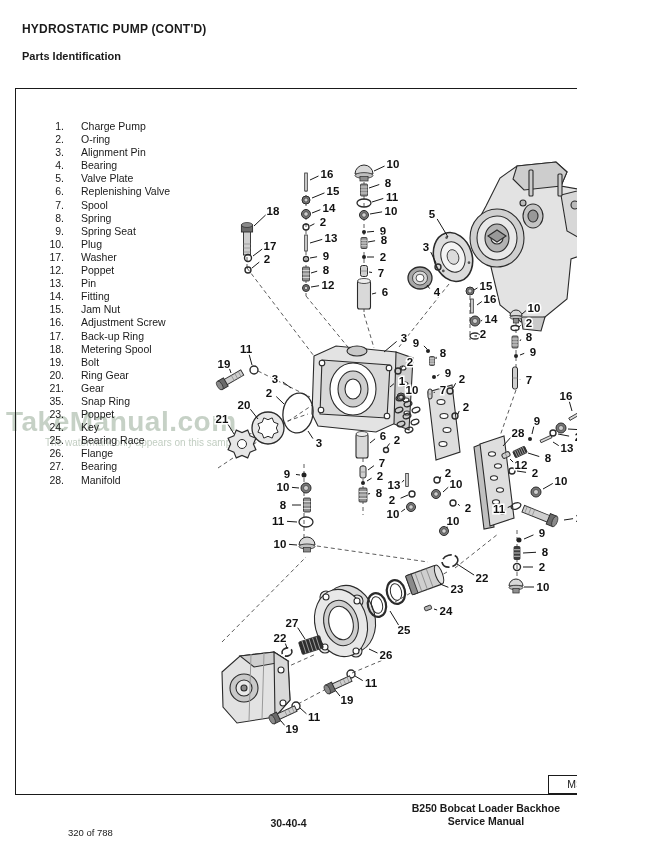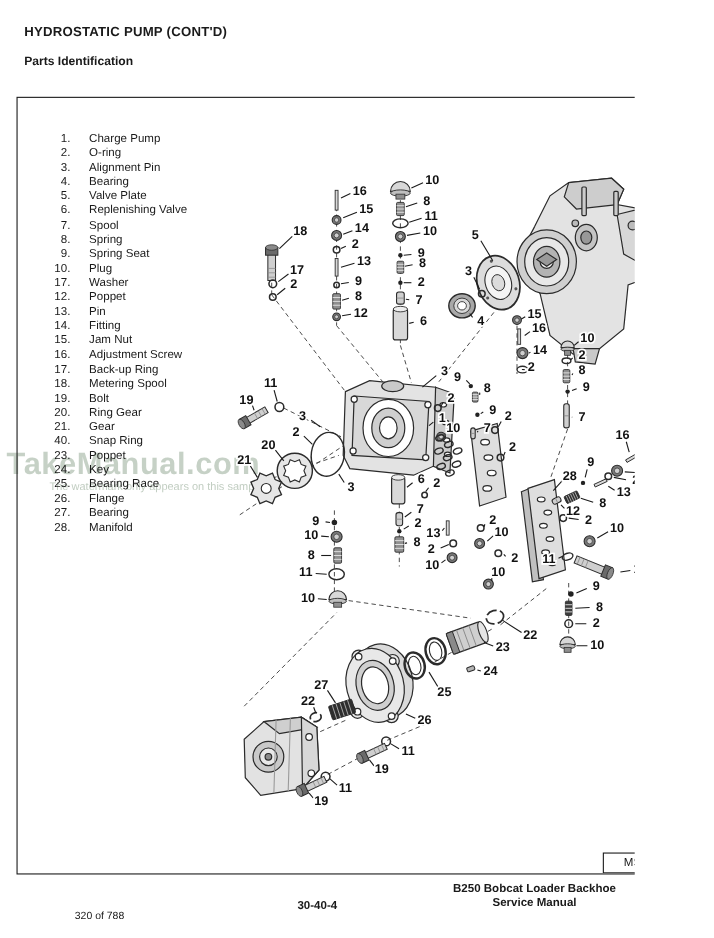--- a/index.html
+++ b/index.html
@@ -115,21 +115,21 @@
       </div>
       <div class="parts-row">
         <span class="parts-num">20.</span>
         <span>Ring Gear</span>
       </div>
       <div class="parts-row">
         <span class="parts-num">21.</span>
         <span>Gear</span>
       </div>
       <div class="parts-row">
-        <span class="parts-num">40.</span>
+        <span class="parts-num">35.</span>
         <span>Snap Ring</span>
       </div>
       <div class="parts-row">
         <span class="parts-num">23.</span>
         <span>Poppet</span>
       </div>
       <div class="parts-row">
         <span class="parts-num">24.</span>
         <span>Key</span>
       </div>

